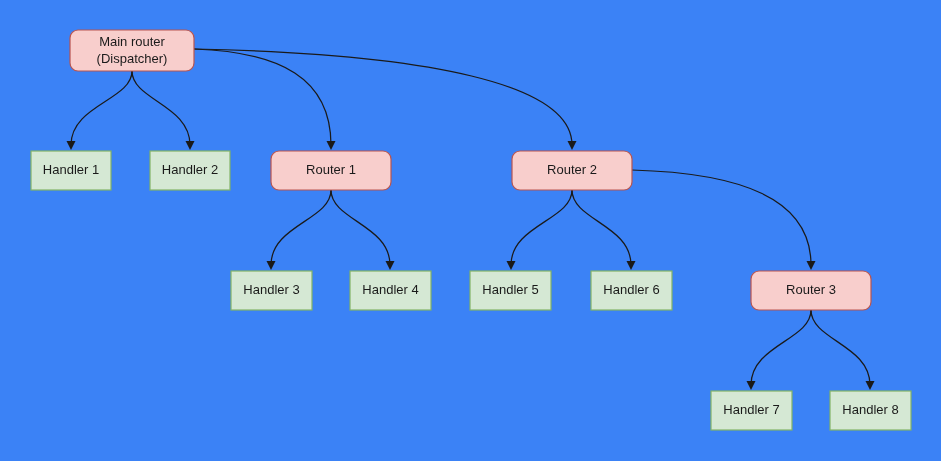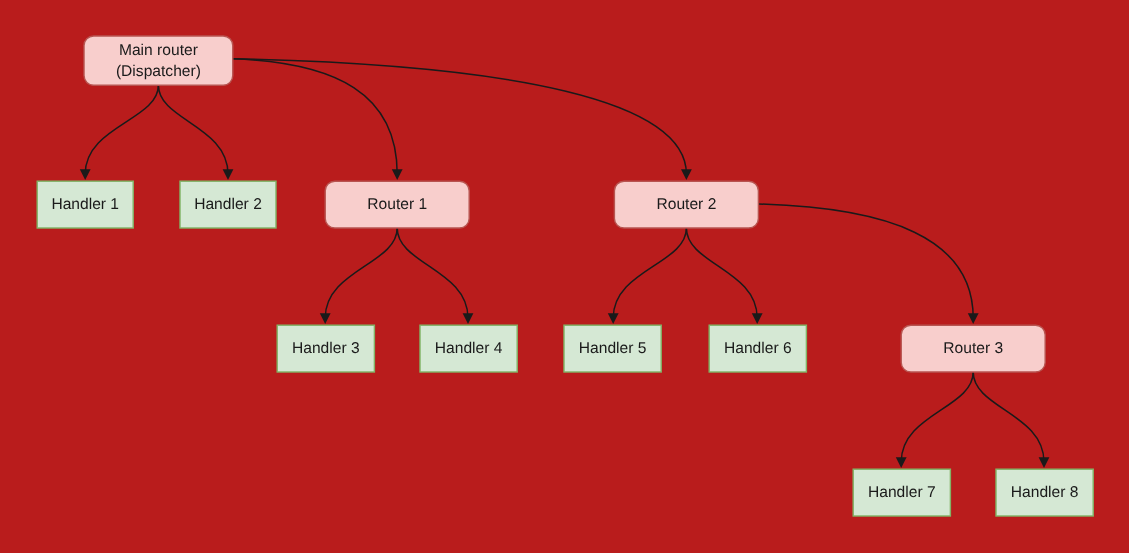--- a/index.html
+++ b/index.html
@@ -48,21 +48,21 @@
     stroke-width: 10px;
   }
   .arrow-head {
     fill: #1a1a1a;
     stroke: none;
   }
 </style>
 </head>
 <body>
 
-<div id="diagram-canvas" style="background: #b91c1c;">
+<div id="diagram-canvas" style="background: #3b82f6;">
   <svg class="diagram" viewBox="0 0 941 461" xmlns="http://www.w3.org/2000/svg">
     <g id="edges-layer">
         <g>
           <path class="edge-hit" d="M 132 71 C 132 100 71 105 71 145"></path>
           <path class="edge-path" d="M 132 71 C 132 100 71 105 71 145" stroke="#1a1a1a"></path>
           <polygon class="arrow-head" points="66.5,141 75.5,141 71,150" fill="#1a1a1a"></polygon>
         </g>
         <g>
           <path class="edge-hit" d="M 132 71 C 132 100 190 105 190 145"></path>
           <path class="edge-path" d="M 132 71 C 132 100 190 105 190 145" stroke="#1a1a1a"></path>

